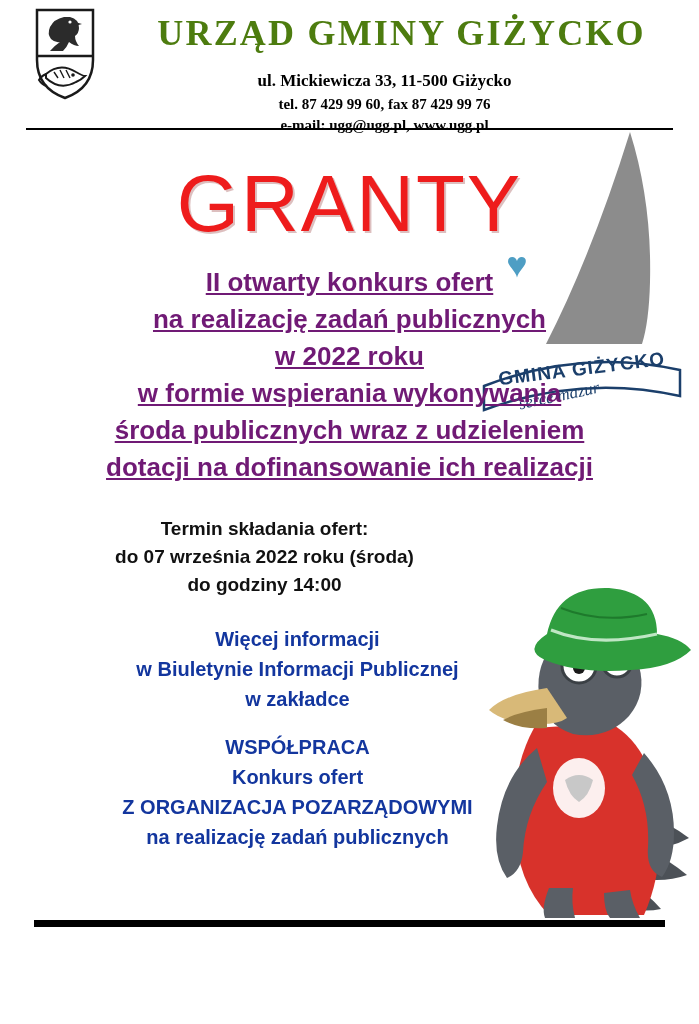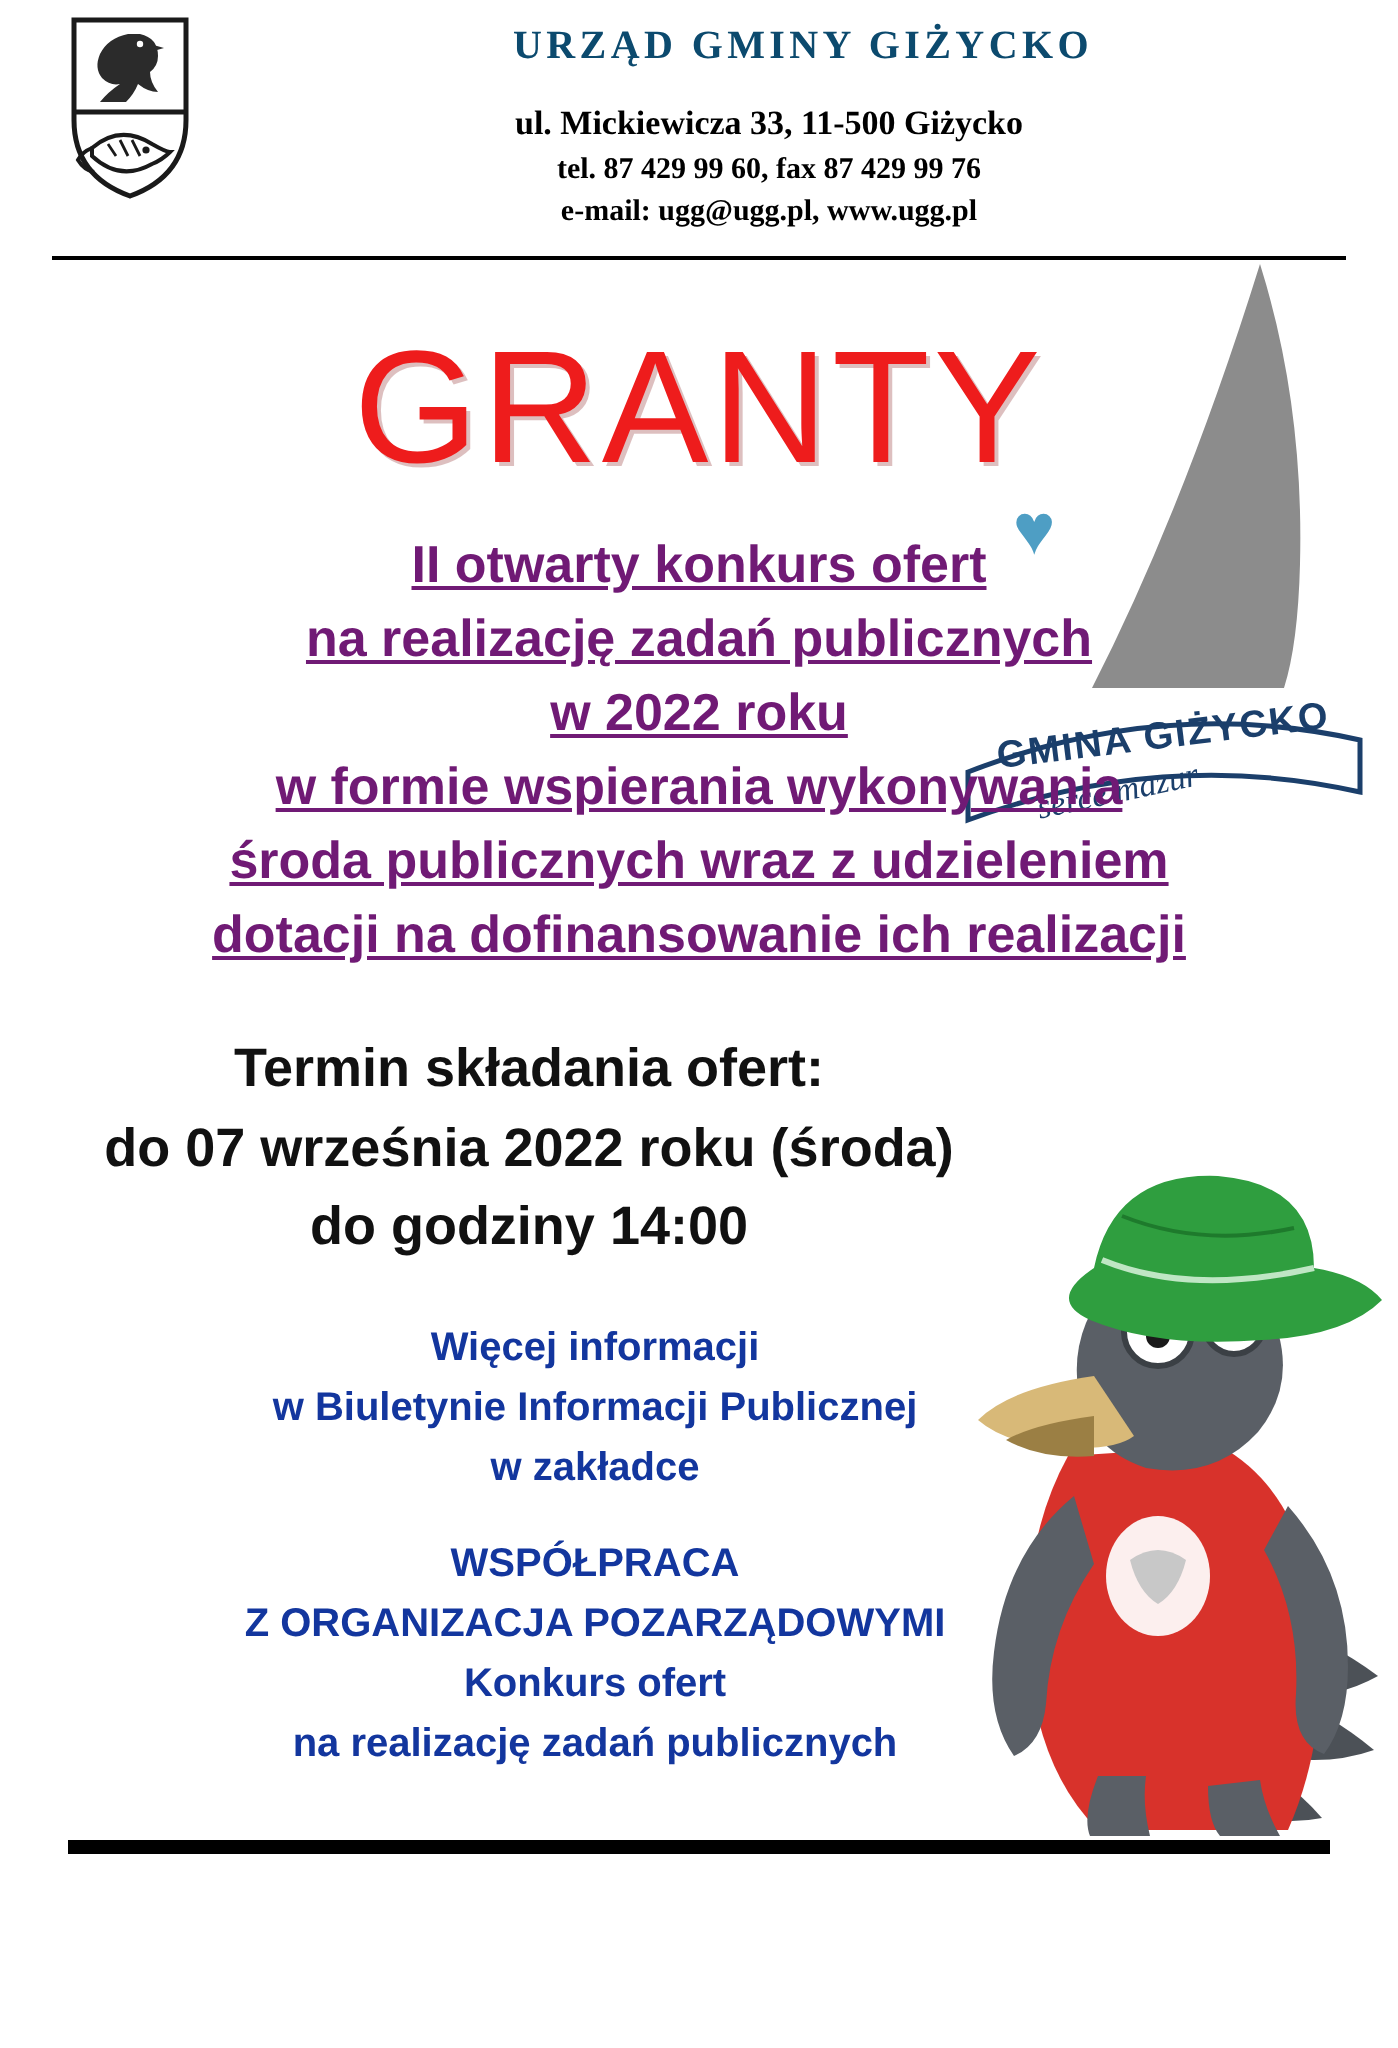--- a/index.html
+++ b/index.html
@@ -31,24 +31,24 @@
     top: 8px;
     width: 62px;
     height: 92px;
   }
   .header-text {
     text-align: center;
     margin-left: 70px;
     font-family: "Liberation Serif", serif;
   }
   .office-name {
-    font-size: 20px;
+    font-size: 36px;
     font-weight: bold;
     letter-spacing: 2.2px;
-    color: #0c4a6e;
+    color: #4d7c0f;
     margin-top: 6px;
     margin-left: 34px;
   }
   .office-addr {
     font-size: 17px;
     font-weight: bold;
     margin-top: 17px;
     color: #000;
   }
   .office-tel {
@@ -147,21 +147,21 @@
   .red-block div { white-space: nowrap; }
 
   
   .termin {
     position: relative;
     z-index: 3;
     margin-top: 30px;
     text-align: center;
     color: #111;
     font-weight: bold;
-    font-size: 27px;
+    font-size: 19px;
     line-height: 1.45;
     padding-right: 170px;
   }
 
   
   .blue-block {
     position: relative;
     z-index: 3;
     margin-top: 26px;
     text-align: center;
@@ -269,22 +269,22 @@
     <div>do 07 września 2022 roku (środa)</div>
     <div>do godziny 14:00</div>
   </div>
 
   <div class="blue-block">
     <div>Więcej informacji</div>
     <div>w Biuletynie Informacji Publicznej</div>
     <div>w zakładce</div>
     <div class="gap"></div>
     <div>WSPÓŁPRACA</div>
+    <div>Konkurs ofert</div>
     <div>Z ORGANIZACJA POZARZĄDOWYMI</div>
-    <div>Konkurs ofert</div>
     <div>na realizację zadań publicznych</div>
   </div>
 
   <div class="mascot">
     <svg viewBox="0 0 260 372" width="260" height="372">
 
       <g fill="#4c5157">
         <path d="M150 250 q60 10 100 40 q-25 14 -60 10 z"></path>
         <path d="M160 285 q55 14 88 42 q-28 10 -64 0 z"></path>
         <path d="M150 315 q48 18 72 46 q-30 6 -62 -12 z"></path>

